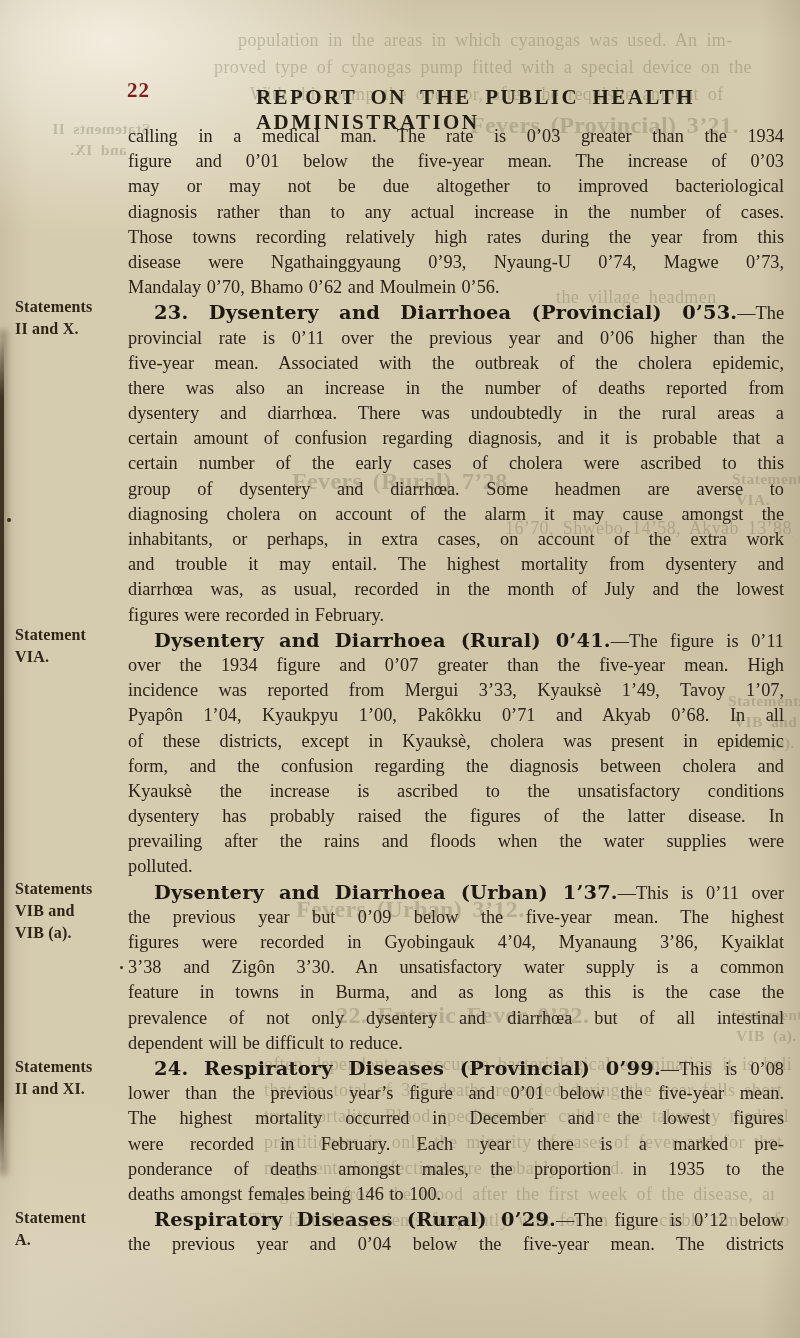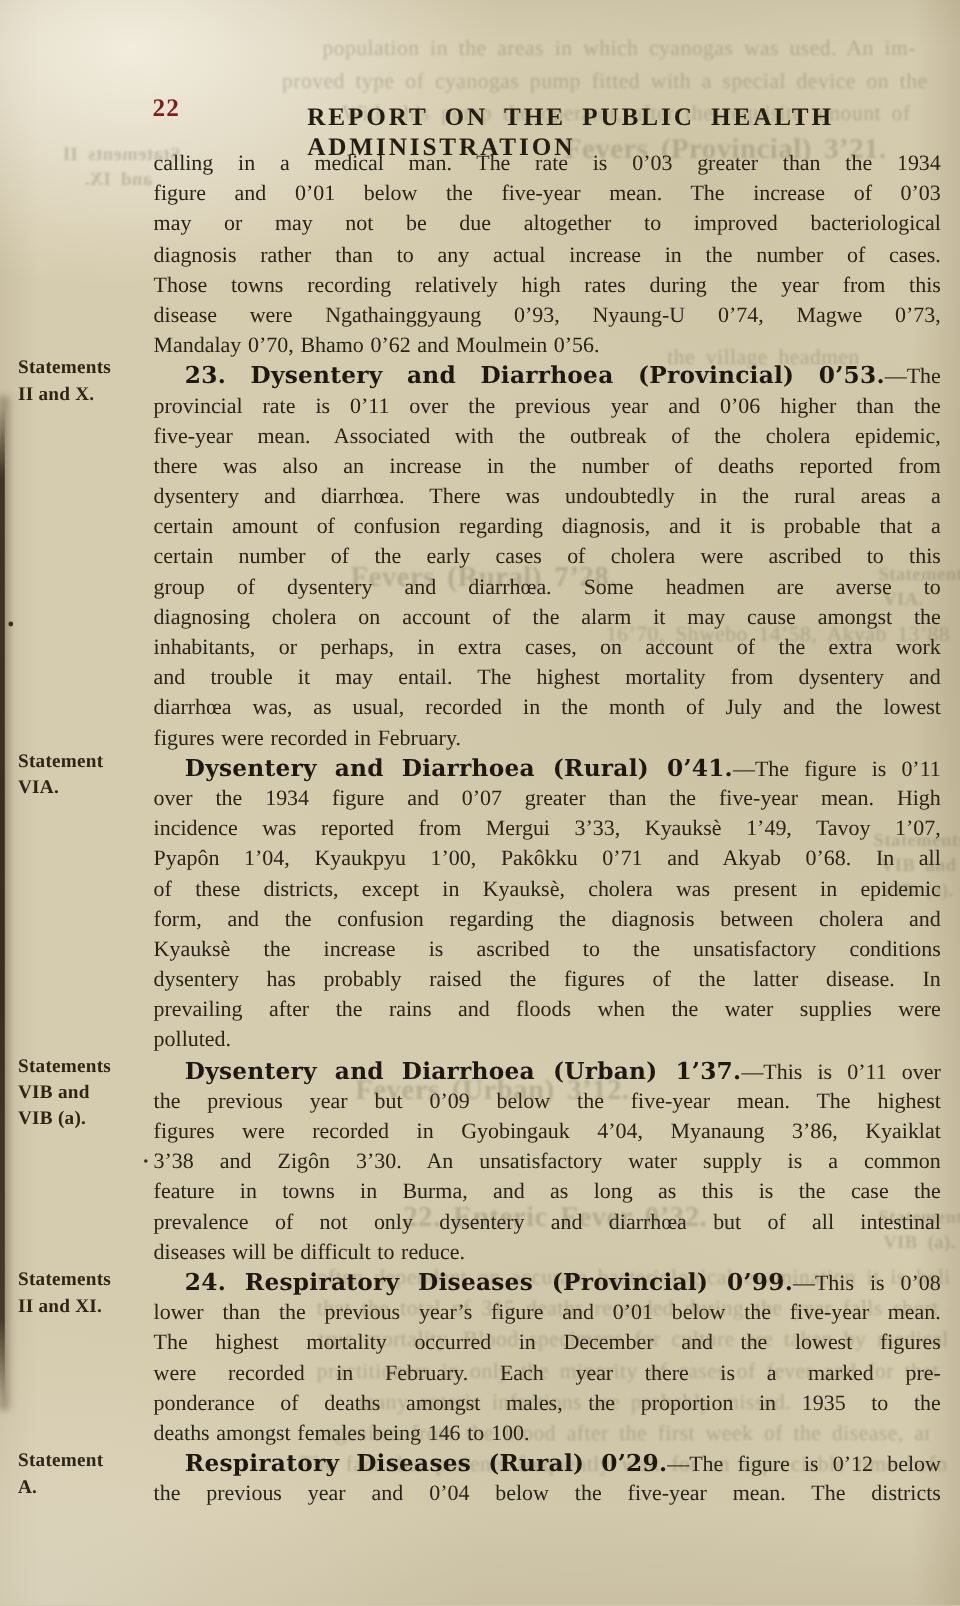--- a/index.html
+++ b/index.html
@@ -36,21 +36,21 @@
   .gutter-soft {
     position: absolute; left: 0; top: 330px; width: 13px; height: 845px;
     filter: blur(3px);
     background: linear-gradient(to right, rgba(58,43,25,0.55), rgba(58,43,25,0) 80%);
   }
   .ink-speck { position: absolute; background: #3a2f20; border-radius: 50%; }
   .speck-1 { left: 7px;   top: 518px; width: 4px; height: 4px; }
   .speck-2 { left: 120px; top: 966px; width: 3px; height: 3px; }
 
   
-  #ghost-layer { position: absolute; inset: 0; pointer-events: none; text-align: center; }
+  #ghost-layer { position: absolute; inset: 0; pointer-events: none; }
   .ghost {
     position: absolute; white-space: nowrap; overflow: hidden;
     font-size: 18px; color: #6e684e; opacity: 0.33;
     letter-spacing: 0.4px; word-spacing: 4px;
     filter: blur(0.7px);
   }
   .ghost.gbold { font-weight: bold; font-size: 24px; opacity: 0.30; }
   .ghost.gsmall { font-size: 15.5px; font-weight: bold; opacity: 0.30; }
   .ghost.flip { transform: scaleX(-1); }
 
@@ -188,21 +188,21 @@
       <div class="line">Kyauksè the increase is ascribed to the unsatisfactory conditions</div>
       <div class="line">dysentery has probably raised the figures of the latter disease.  In</div>
       <div class="line">prevailing after the rains and floods when the water supplies were</div>
       <div class="line end">polluted.</div>
       <div class="line indent"><b>Dysentery and Diarrhoea (Urban) 1’37.</b>—This is 0’11 over</div>
       <div class="line">the previous year but 0’09 below the five-year mean.  The highest</div>
       <div class="line">figures were recorded in Gyobingauk 4’04, Myanaung 3’86, Kyaiklat</div>
       <div class="line">3’38 and Zigôn 3’30.  An unsatisfactory water supply is a common</div>
       <div class="line">feature in towns in Burma, and as long as this is the case the</div>
       <div class="line">prevalence of not only dysentery and diarrhœa but of all intestinal</div>
-      <div class="line end">diseases will be difficult to reduce.</div>
+      <div class="line end">dependent will be difficult to reduce.</div>
       <div class="line indent"><b>24. Respiratory Diseases (Provincial) 0’99.</b>—This is 0’08</div>
       <div class="line">lower than the previous year’s figure and 0’01 below the five-year mean.</div>
       <div class="line">The highest mortality occurred in December and the lowest figures</div>
       <div class="line">were recorded in February.  Each year there is a marked pre-</div>
       <div class="line">ponderance of deaths amongst males, the proportion in 1935 to the</div>
       <div class="line end">deaths amongst females being 146 to 100.</div>
       <div class="line indent"><b>Respiratory Diseases (Rural) 0’29.</b>—The figure is 0’12 below</div>
       <div class="line">the previous year and 0’04 below the five-year mean.  The districts</div>
     </main>
 </div>

